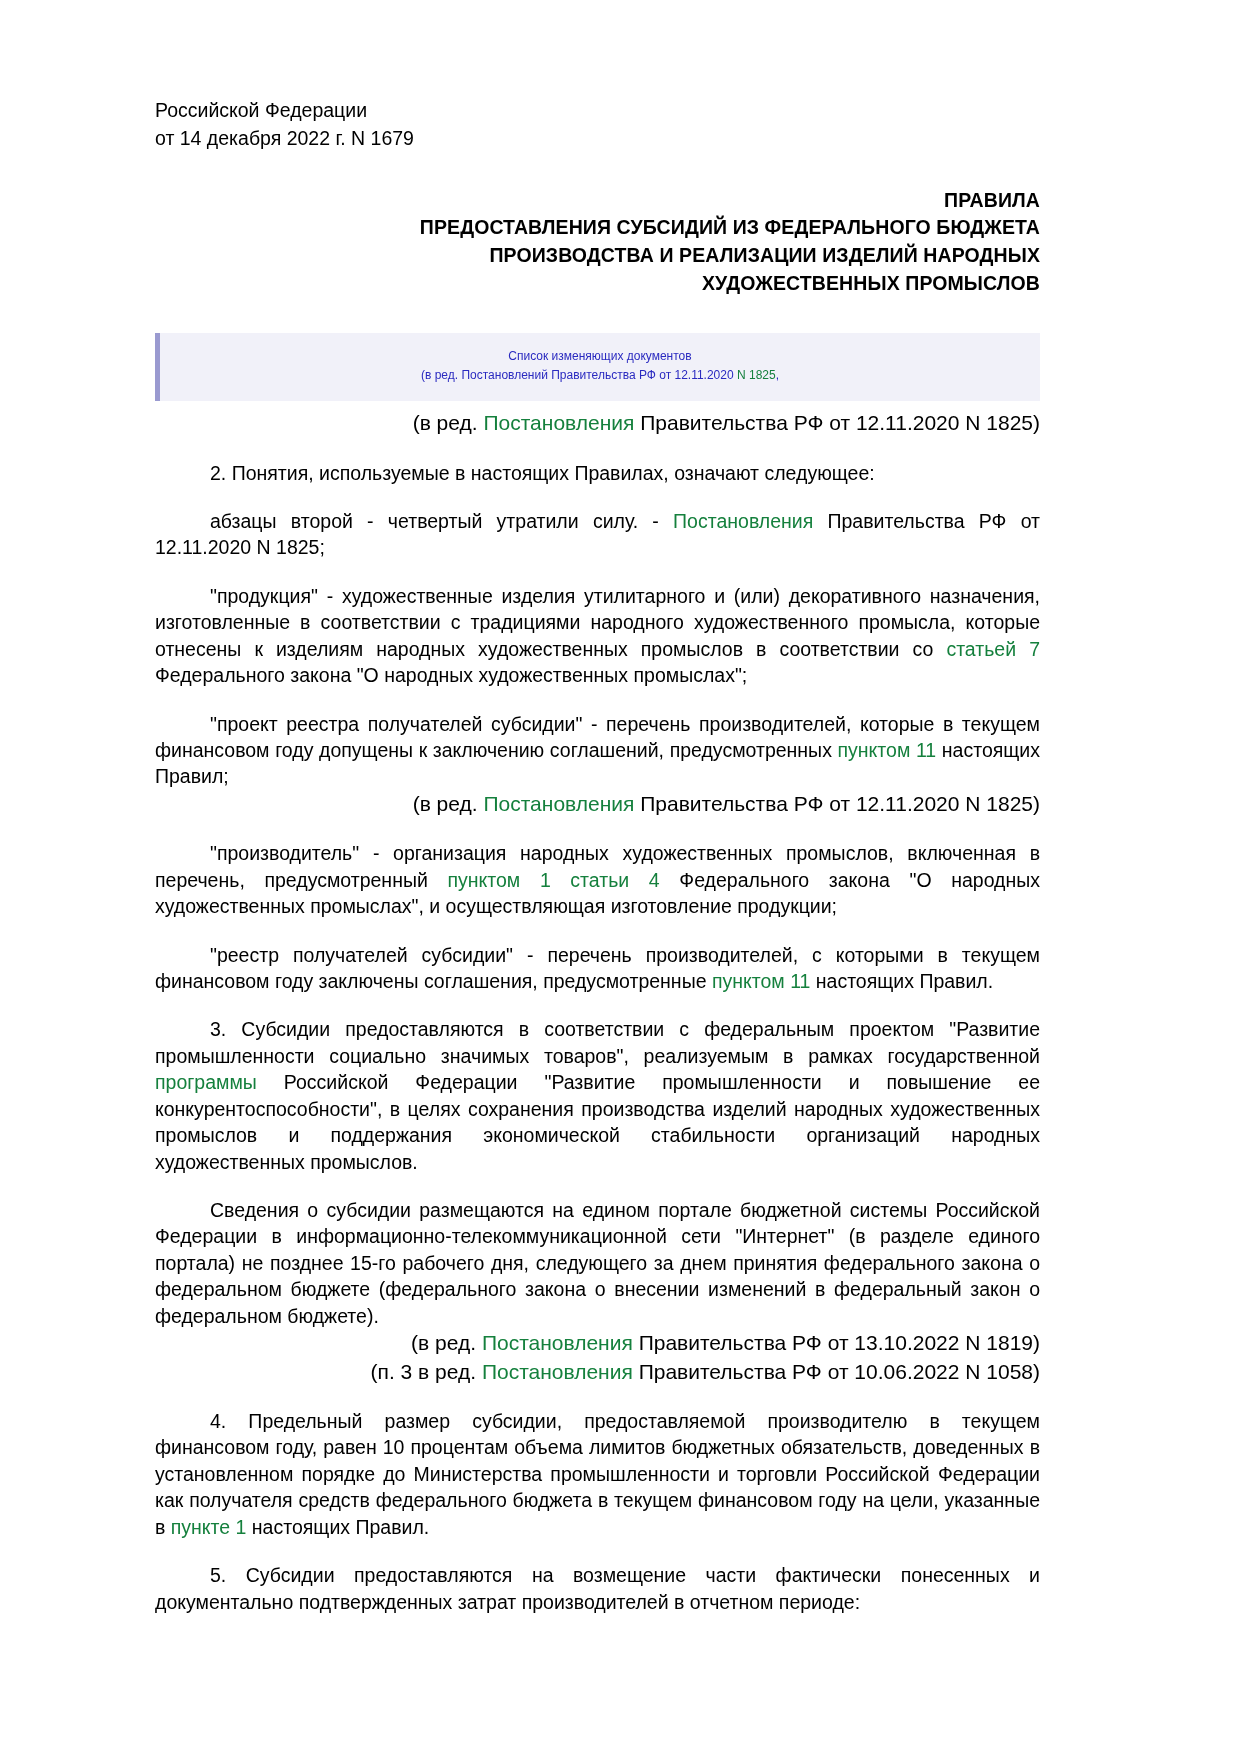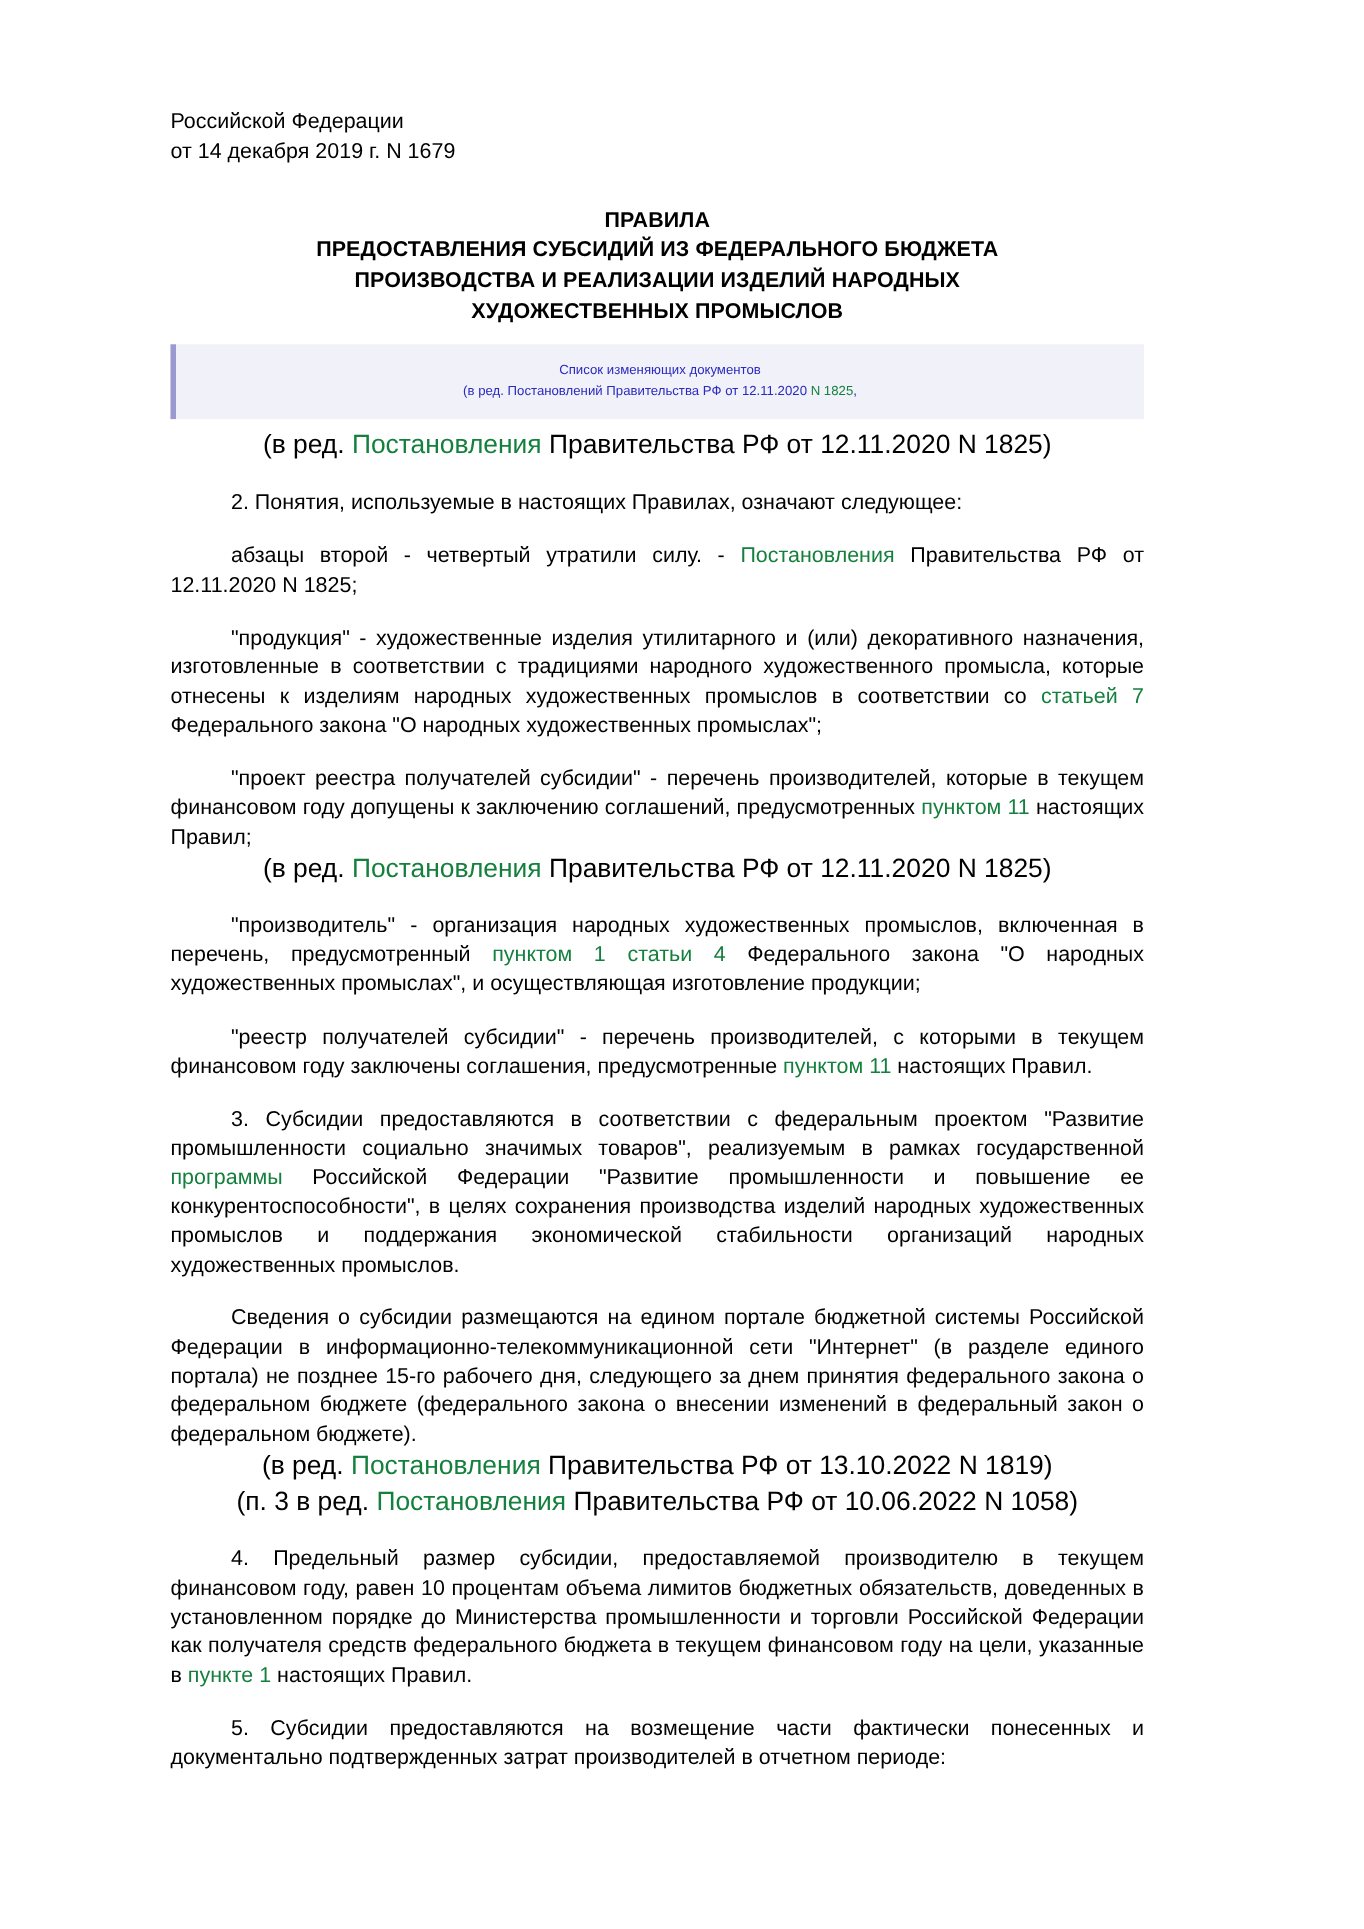--- a/index.html
+++ b/index.html
@@ -26,25 +26,25 @@
   .doc-header {
     font-size: 19.5px;
     line-height: 1.45;
     margin: 0 0 34px 0;
     padding-right: 8px;
   }
   .doc-header div { white-space: nowrap; }
 
   
   .doc-title {
-    text-align: center;
+    text-align: right;
     font-weight: bold;
     font-size: 19.5px;
     line-height: 1.42;
-    margin: 0 0 16px 0;
+    margin: 0 0 36px 0;
     letter-spacing: 0.1px;
   }
   .doc-title div { white-space: nowrap; }
 
   
   .info-box {
     background: #f1f1f9;
     border-left: 5px solid #9a9ad0;
     color: #2a2ac0;
     text-align: center;
@@ -60,39 +60,39 @@
   .para {
     font-size: 19.5px;
     line-height: 1.355;
     text-align: justify;
     text-justify: inter-word;
     margin: 0 0 22px 0;
     text-indent: 55px;
     hyphens: none;
   }
   .note {
-    font-size: 24px;
+    font-size: 21px;
     line-height: 1.355;
-    text-align: center;
+    text-align: right;
     text-indent: 0;
     margin: 0 0 22px 0;
   }
   .note-stack { margin: -22px 0 22px 0; }
   .note-stack .note { margin: 0; }
 
   a.lnk { color: #15803d; text-decoration: none; }
 </style>
 </head>
 <body>
 
 <div class="page">
 
   <div class="doc-header">
     <div>Российской Федерации</div>
-    <div>от 14 декабря 2019 г. N 1679</div>
+    <div>от 14 декабря 2022 г. N 1679</div>
   </div>
 
   <div class="doc-title">
     <div>ПРАВИЛА</div>
     <div>ПРЕДОСТАВЛЕНИЯ СУБСИДИЙ ИЗ ФЕДЕРАЛЬНОГО БЮДЖЕТА</div>
     <div>ПРОИЗВОДСТВА И РЕАЛИЗАЦИИ ИЗДЕЛИЙ НАРОДНЫХ</div>
     <div>ХУДОЖЕСТВЕННЫХ ПРОМЫСЛОВ</div>
   </div>
 
   <div class="info-box">

